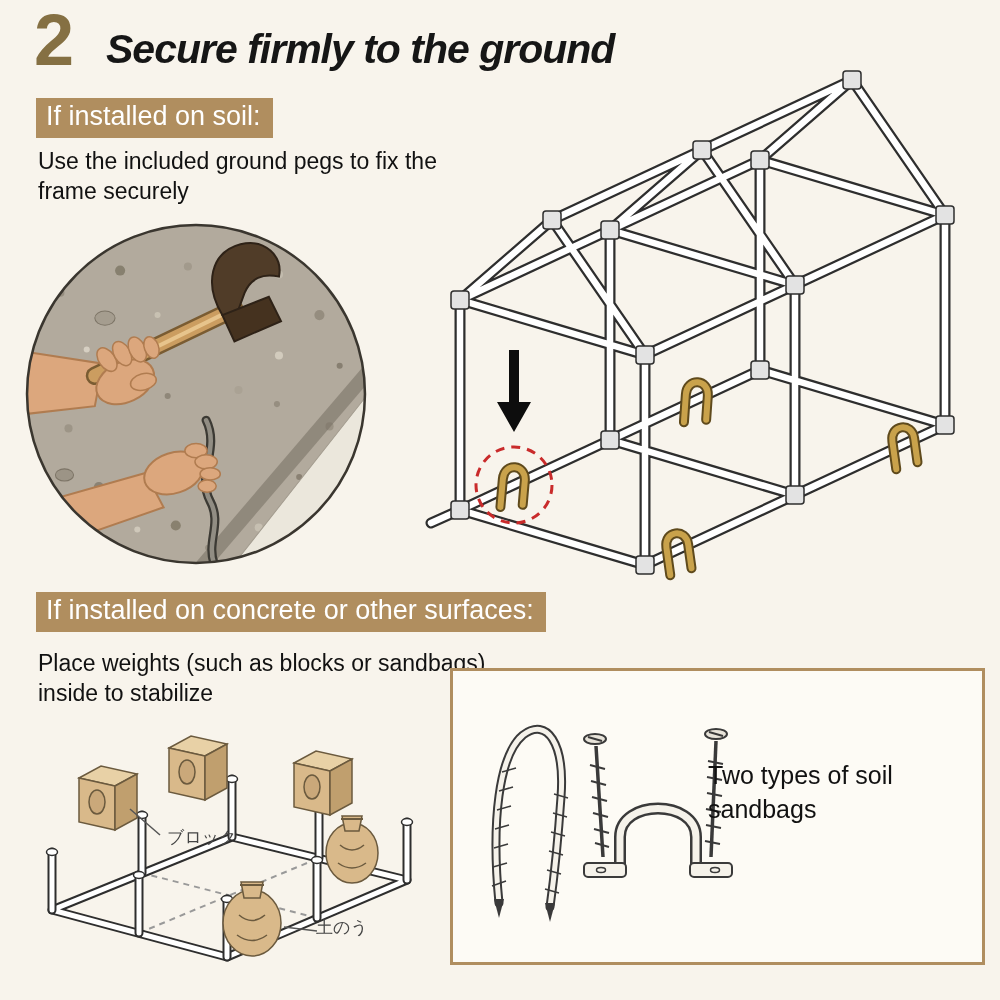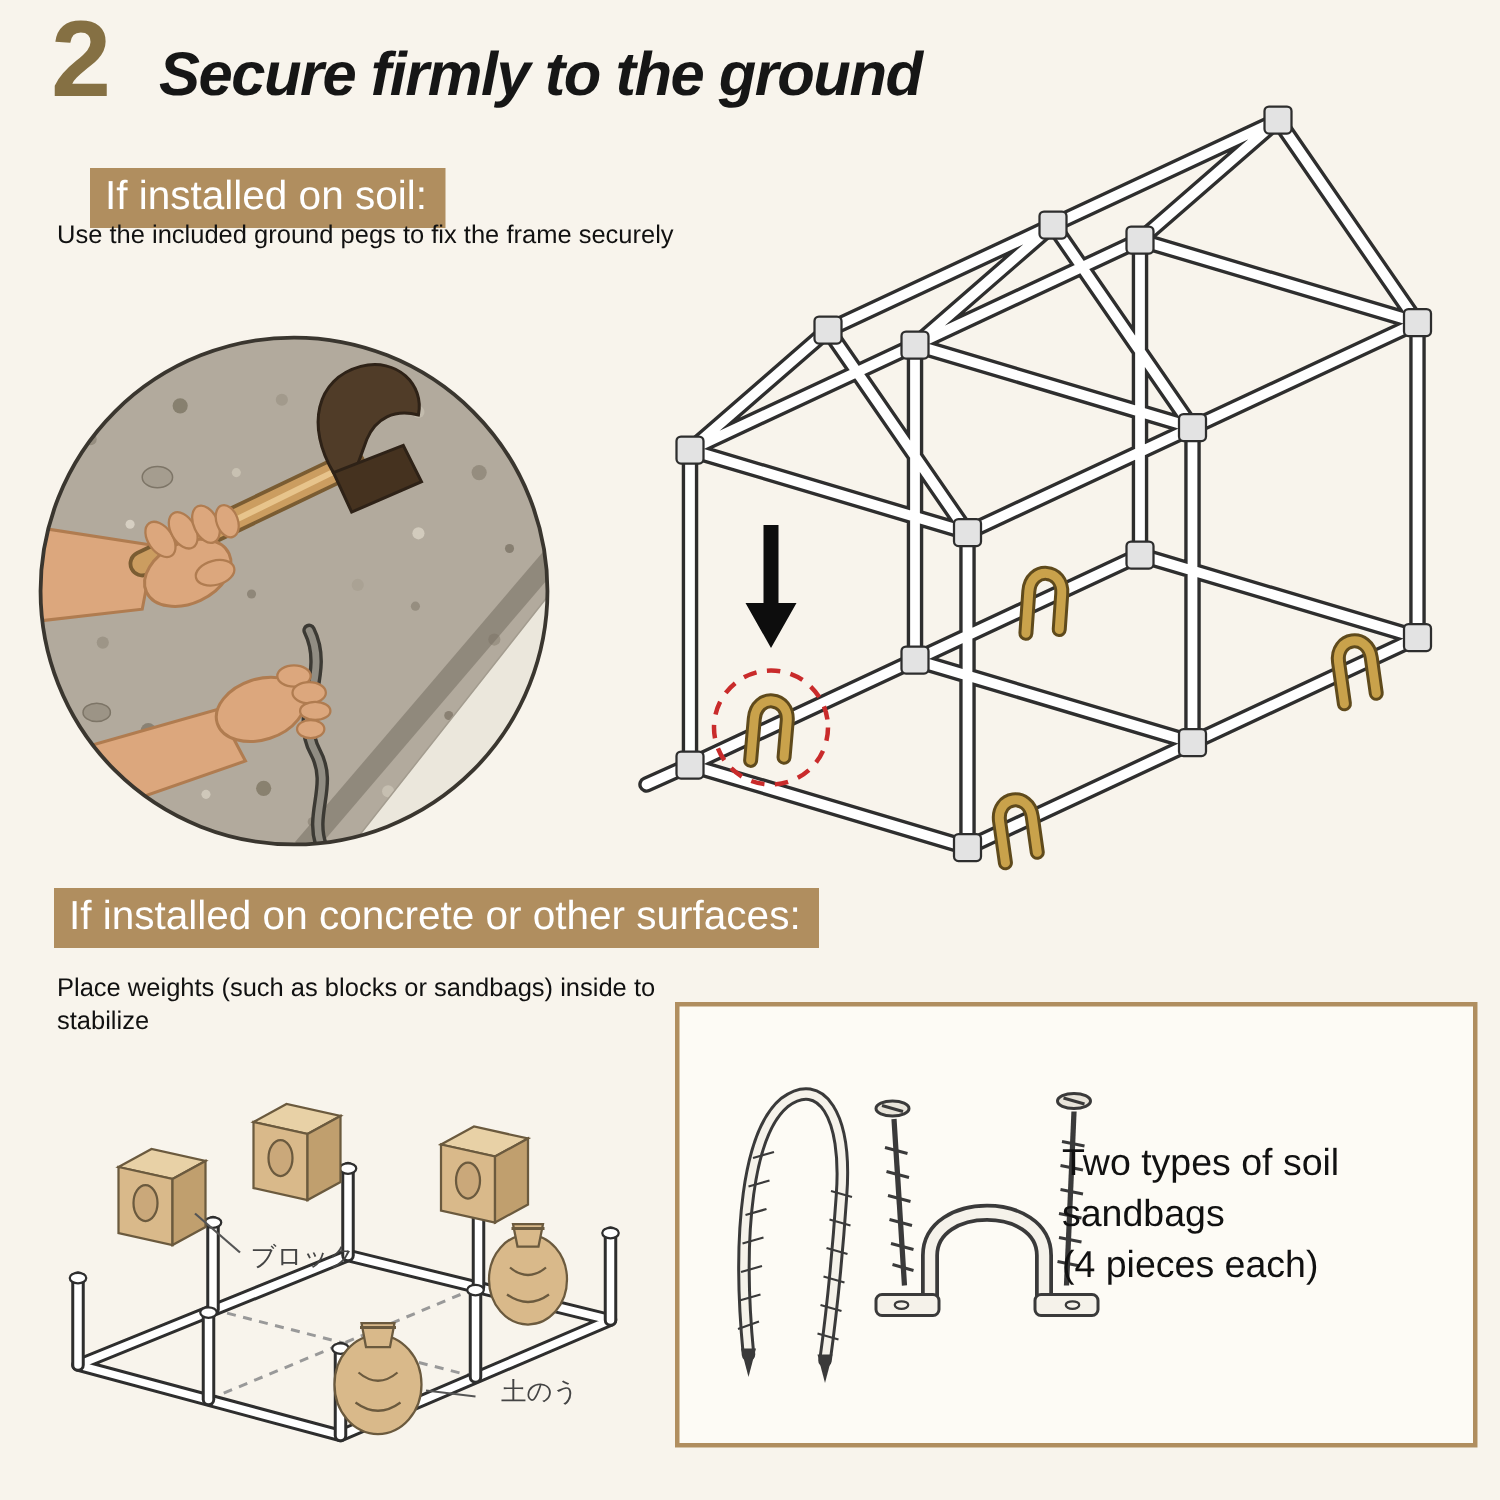--- a/index.html
+++ b/index.html
@@ -15,31 +15,31 @@
   }
   .page-title{
     left:106px;top:26px;font-size:41px;font-weight:700;font-style:italic;
     font-family:Liberation Sans, sans-serif;color:#161616;
     letter-spacing:-1px;white-space:nowrap;
   }
   .gold-bar{
     background:#b08e5f;color:#ffffff;font-size:27px;
     padding:3px 12px 6px 10px;display:inline-block;white-space:nowrap;
   }
-  #soil-bar{left:36px;top:112px;margin-left:24px;}
+  #soil-bar{left:36px;top:98px;}
   #concrete-bar{left:36px;top:592px;}
-  .body-text{font-size:17px;line-height:1.32;color:#111;}
+  .body-text{font-size:23px;line-height:1.32;color:#111;}
   #soil-body{left:38px;top:146px;width:430px;}
   #concrete-body{left:38px;top:648px;width:450px;}
   #photo{left:24px;top:222px;width:344px;height:344px;}
   #frame-svg{left:425px;top:0px;width:575px;height:650px;}
   #weights-svg{left:12px;top:695px;width:430px;height:300px;}
   .jp-label{font-size:17px;color:#444;}
   #block-label{left:150px;top:826px;margin-left:17px;}
-  #sandbag-label{left:334px;top:916px;}
+  #sandbag-label{left:316px;top:916px;}
   #pegs-box{
     left:450px;top:668px;width:529px;height:291px;
     border:3px solid #b08e5f;background:#fdfbf5;
   }
   #pegs-box-svg{position:absolute;left:0;top:0;width:529px;height:291px;}
   #pegs-box-text{
     position:absolute;left:255px;top:88px;width:265px;
     font-size:25px;line-height:1.35;color:#111;
   }
 </style>
@@ -321,17 +321,16 @@
           <line x1="263" y1="70" x2="258" y2="186" stroke="#3a3a3a" stroke-width="3.5"></line>
           <path stroke="#3a3a3a" stroke-width="2" d="M255,90 L270,93 M254,106 L269,109 M254,122 L269,125 M253,138 L268,141 M253,154 L268,157 M252,170 L267,173"></path>
           <ellipse cx="263" cy="63" rx="11" ry="5" fill="#e8e4da" stroke="#3a3a3a" stroke-width="2"></ellipse>
           <line x1="256" y1="61" x2="270" y2="65" stroke="#3a3a3a" stroke-width="2"></line>
         </g>
       </g>
     </svg>
     <div id="pegs-box-text">
       <div>Two types of soil</div>
       <div>sandbags</div>
-      <div>(4 pieces each)</div>
     </div>
   </div>
 
 </div>
 
 </body></html>

